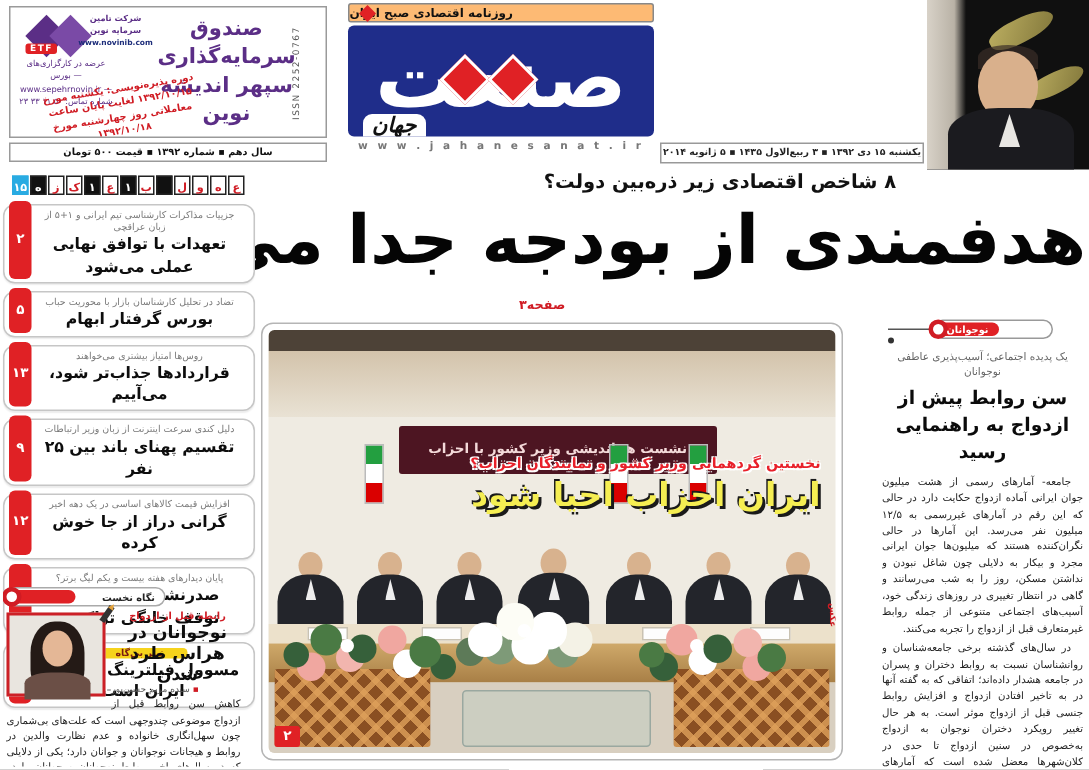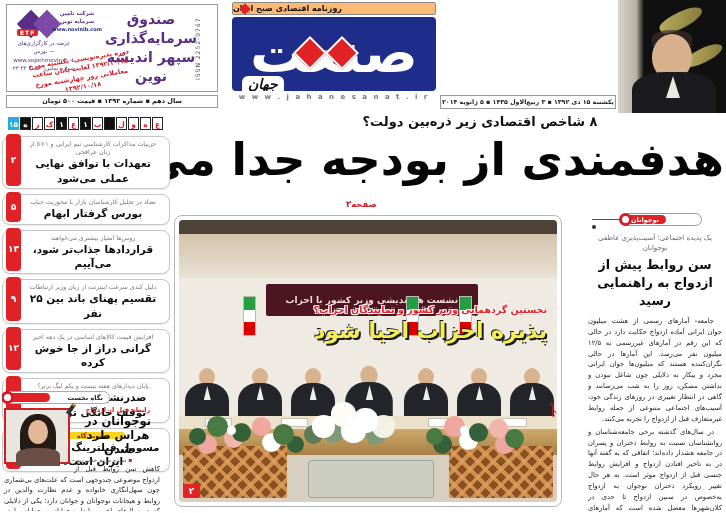--- a/index.html
+++ b/index.html
@@ -315,21 +315,21 @@
       <div class="tablefront"></div>
       <div class="floor"></div>
       <div class="planter pl-l"></div>
       <div class="planter pl-r"></div>
       <div class="flowers flw-l"></div>
       <div class="flowers flw-r"></div>
       <div class="glasstable"></div>
       <div class="bouquet"></div>
 
       <div class="ph-kick">نخستین گردهمایی وزیر کشور و نمایندگان احزاب؟</div>
-      <div class="ph-head">پذیره احزاب احیا شود</div>
+      <div class="ph-head">ایران احزاب احیا شود</div>
       <div class="ph-page">۲</div>
       <div class="ph-credit">عکس</div>
     </div>
   </div>
 
   <div class="teencol">
     <div class="tc-pillrow">
       <div class="tc-line">
           <span class="tc-dot"></span>
         </div>

